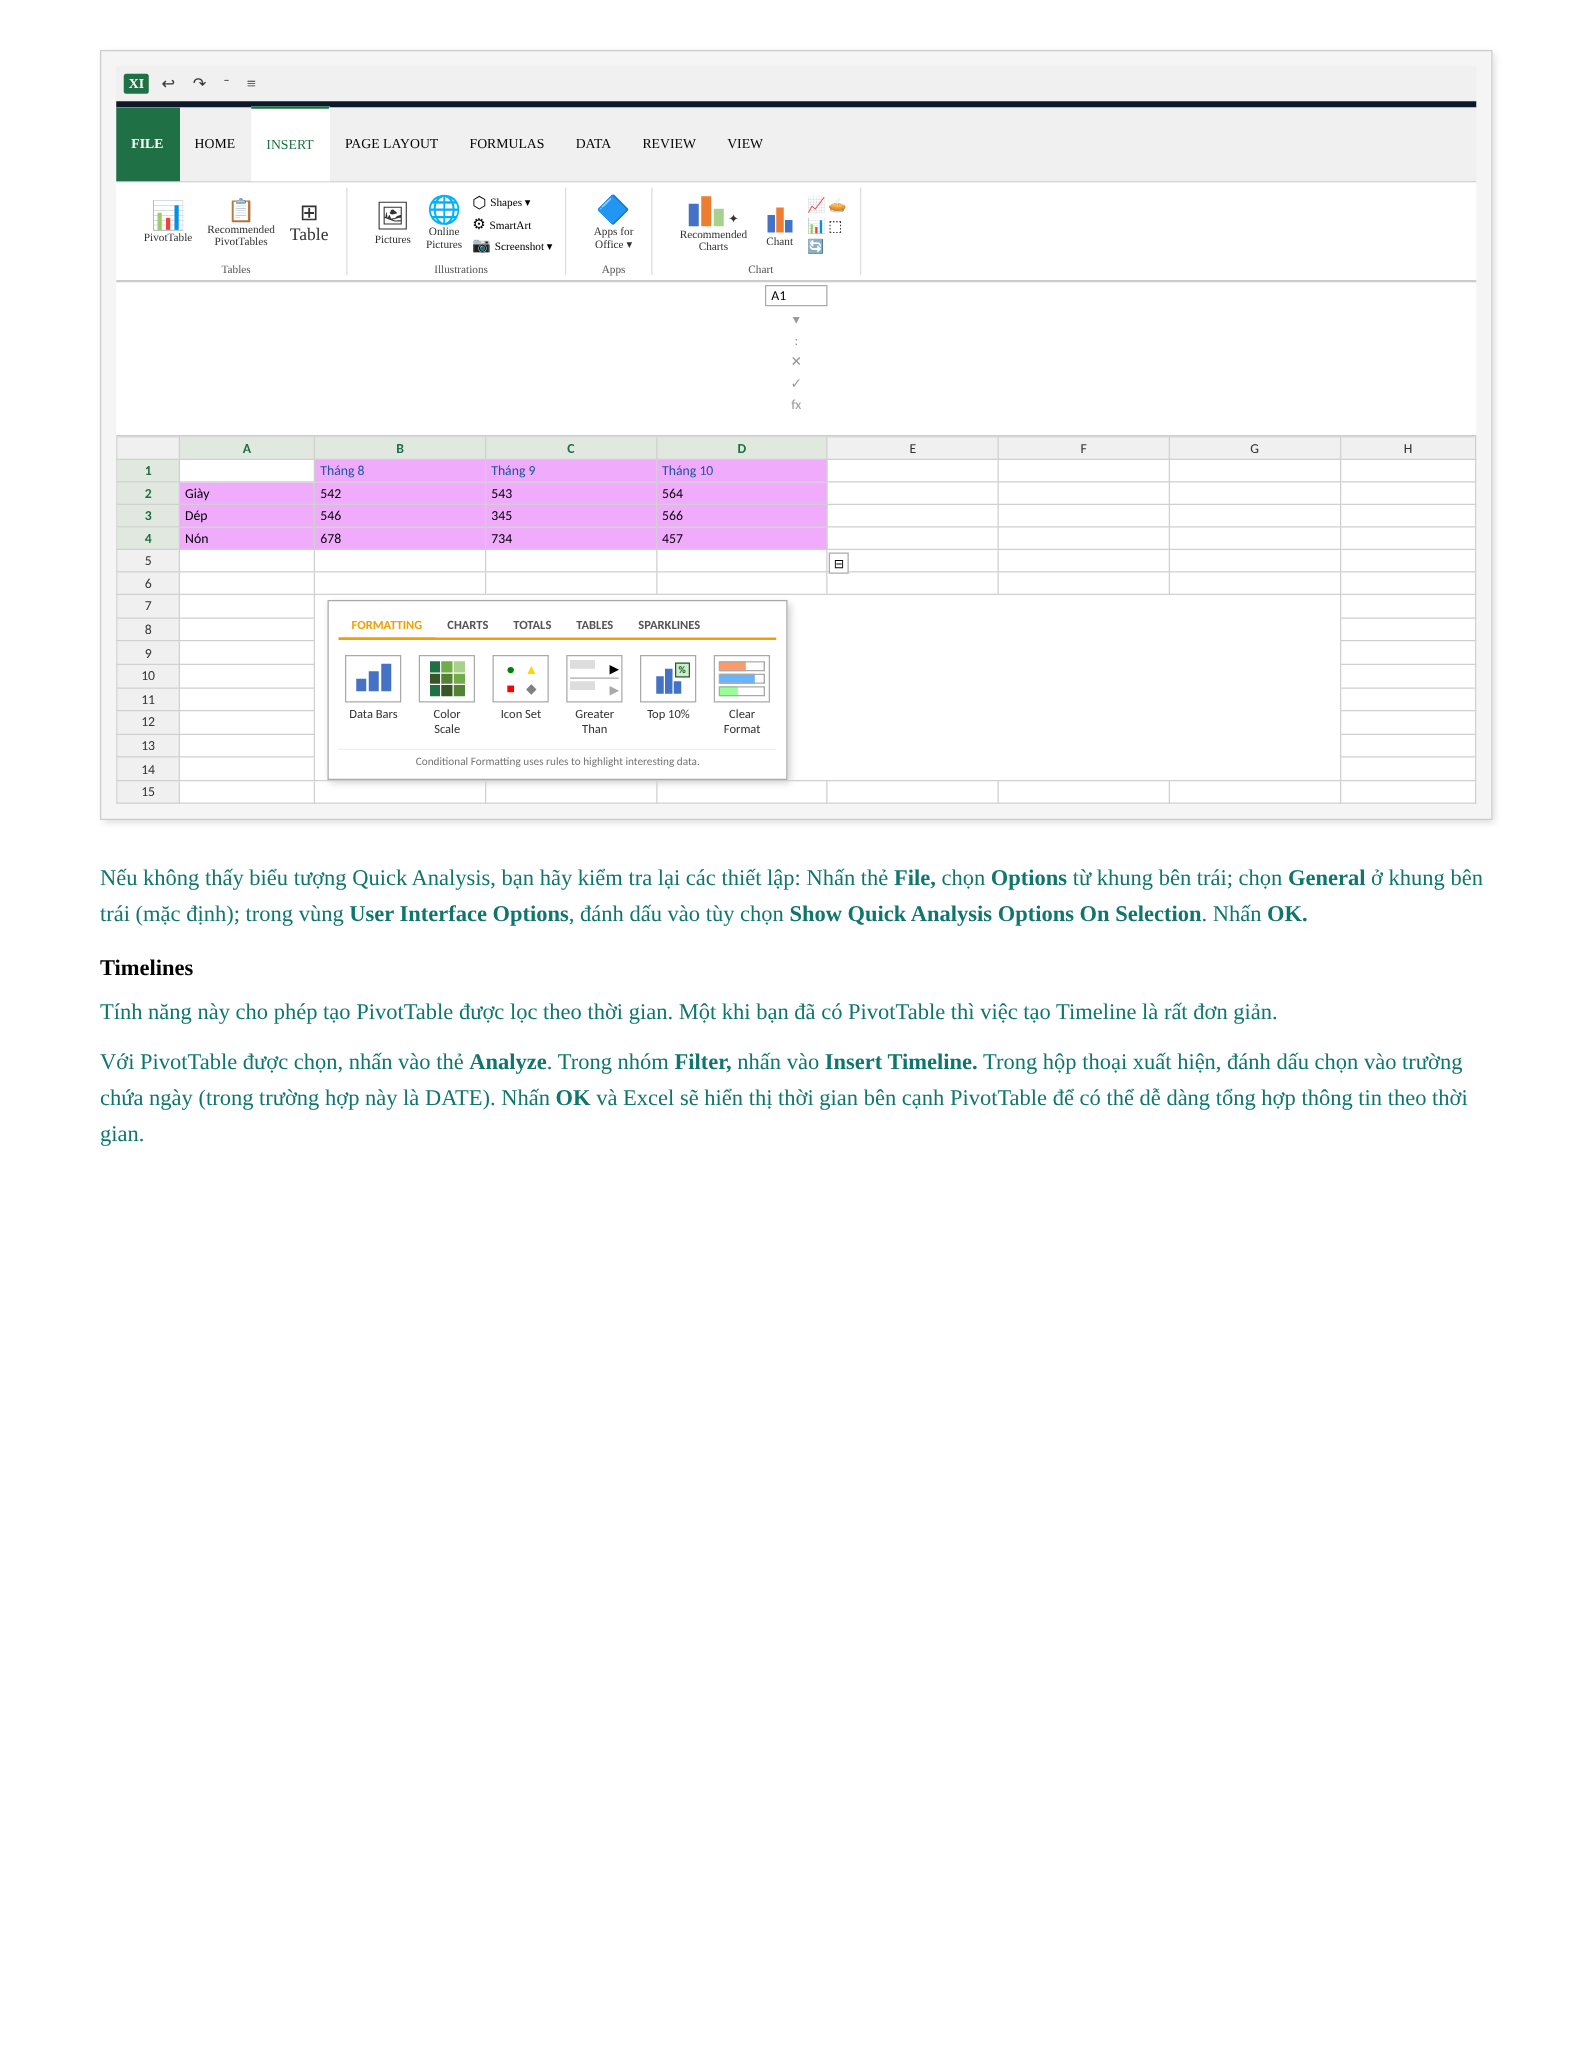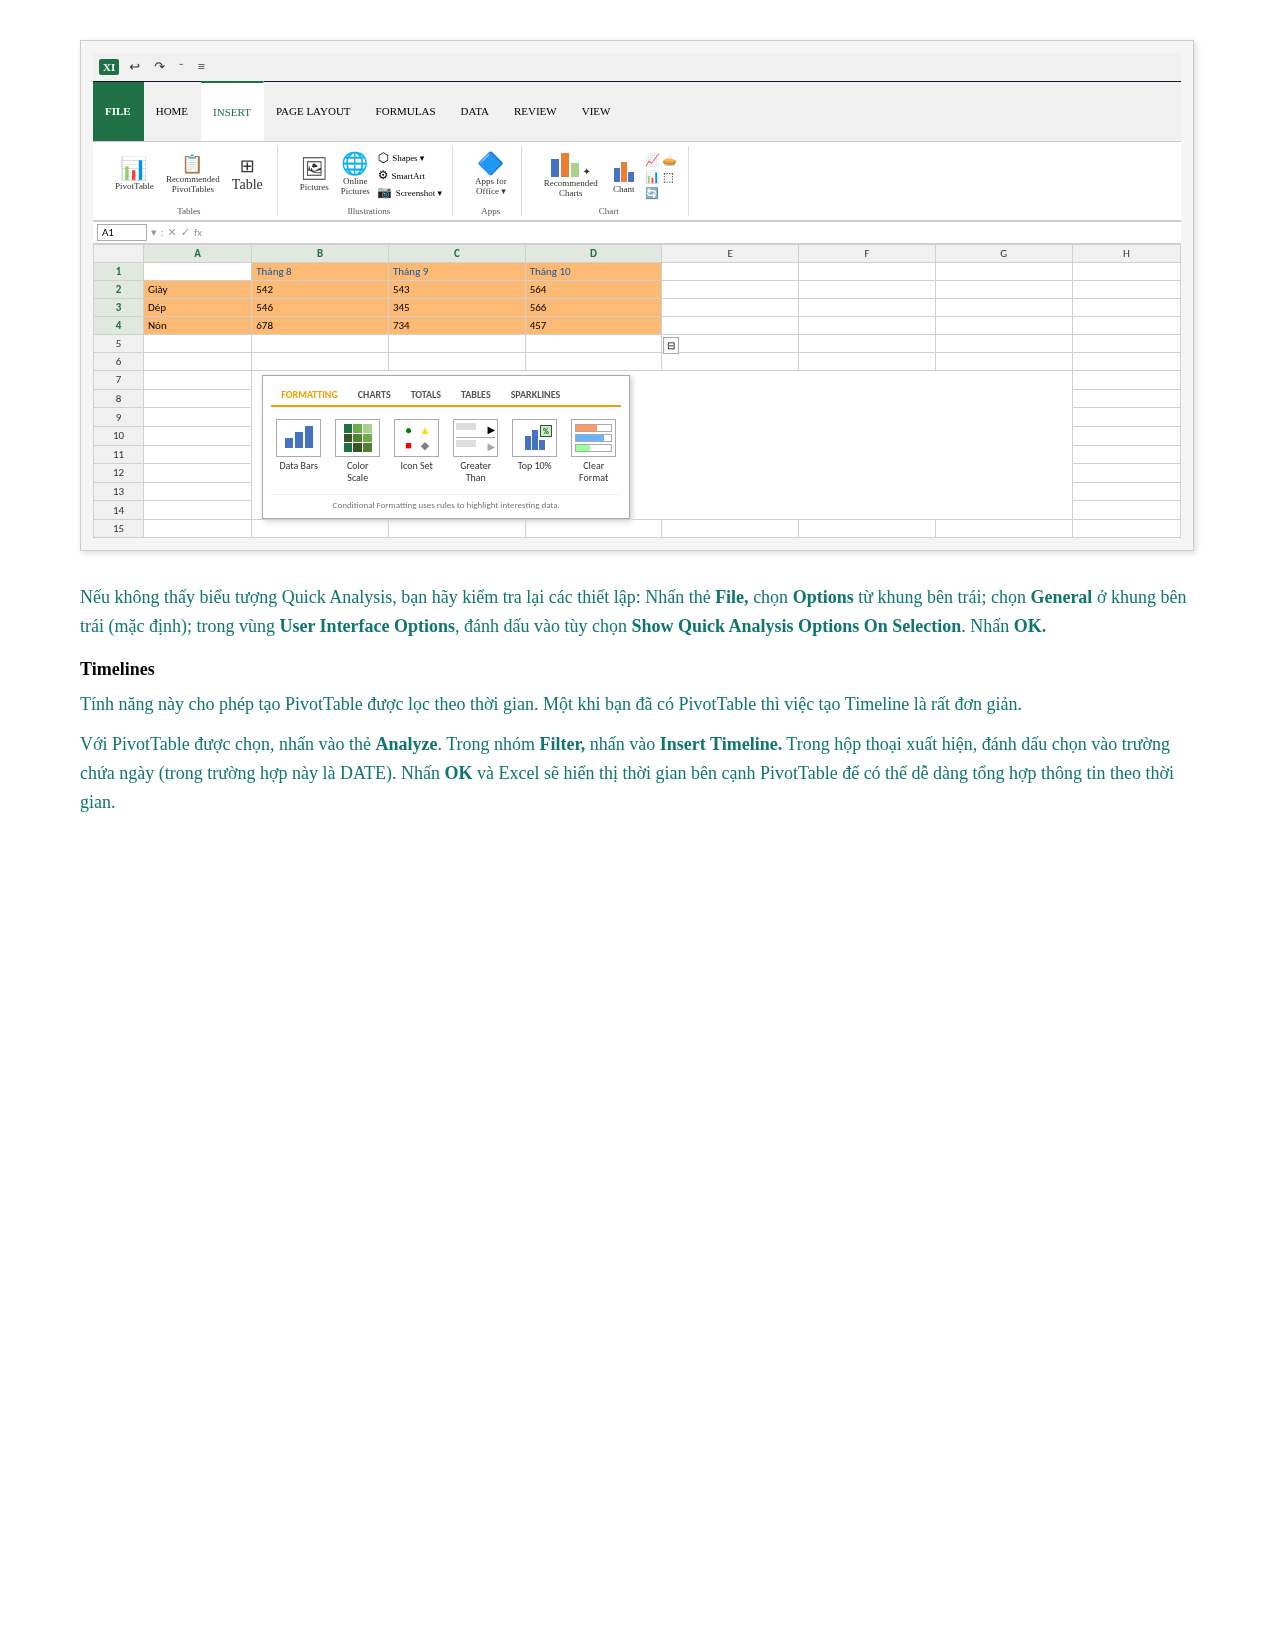--- a/index.html
+++ b/index.html
@@ -20,21 +20,21 @@
       margin-bottom: 32px;
       padding: 12px;
       box-shadow: 2px 2px 6px rgba(0,0,0,0.15);
     }
 
     .ribbon-title-bar {
       display: flex;
       align-items: center;
       padding: 3px 6px;
       background: #f0f0f0;
-      border-bottom: 1px solid #0f172a;
+      border-bottom: 5px solid #0f172a;
       gap: 6px;
       font-size: 12px;
     }
 
     .excel-icon {
       background: #1f7145;
       color: #fff;
       font-weight: bold;
       font-size: 11px;
       padding: 2px 4px;
@@ -139,20 +139,21 @@
     
     .formula-bar {
       display: flex;
       align-items: center;
       padding: 2px 4px;
       border-bottom: 1px solid #ccc;
       background: #fff;
       gap: 4px;
       font-family: Calibri, Arial, sans-serif;
       font-size: 11px;
+      flex-direction: column;
     }
 
     .cell-ref {
       border: 1px solid #aaa;
       padding: 1px 4px;
       width: 50px;
       font-size: 11px;
     }
 
     .formula-sep {
@@ -209,21 +210,21 @@
       color: #1f7145;
     }
 
     .col-header.active {
       background: #e0e8e0;
       font-weight: bold;
       color: #1f7145;
     }
     .cell-right { text-align: left; }
     .cell-label-bold { font-weight: bold; }
-    .highlight-range { background: #fdba74; margin-left: 20px; }
+    .highlight-range { background: #f0abfc; margin-left: 20px; }
 
     .qa-popup {
       border: 1px solid #aaa;
       background: #fff;
       box-shadow: 2px 2px 6px rgba(0,0,0,0.2);
       width: 368px;
       padding: 8px;
       font-family: Calibri, Arial, sans-serif;
       font-size: 11px;
       margin-top: 20px;

